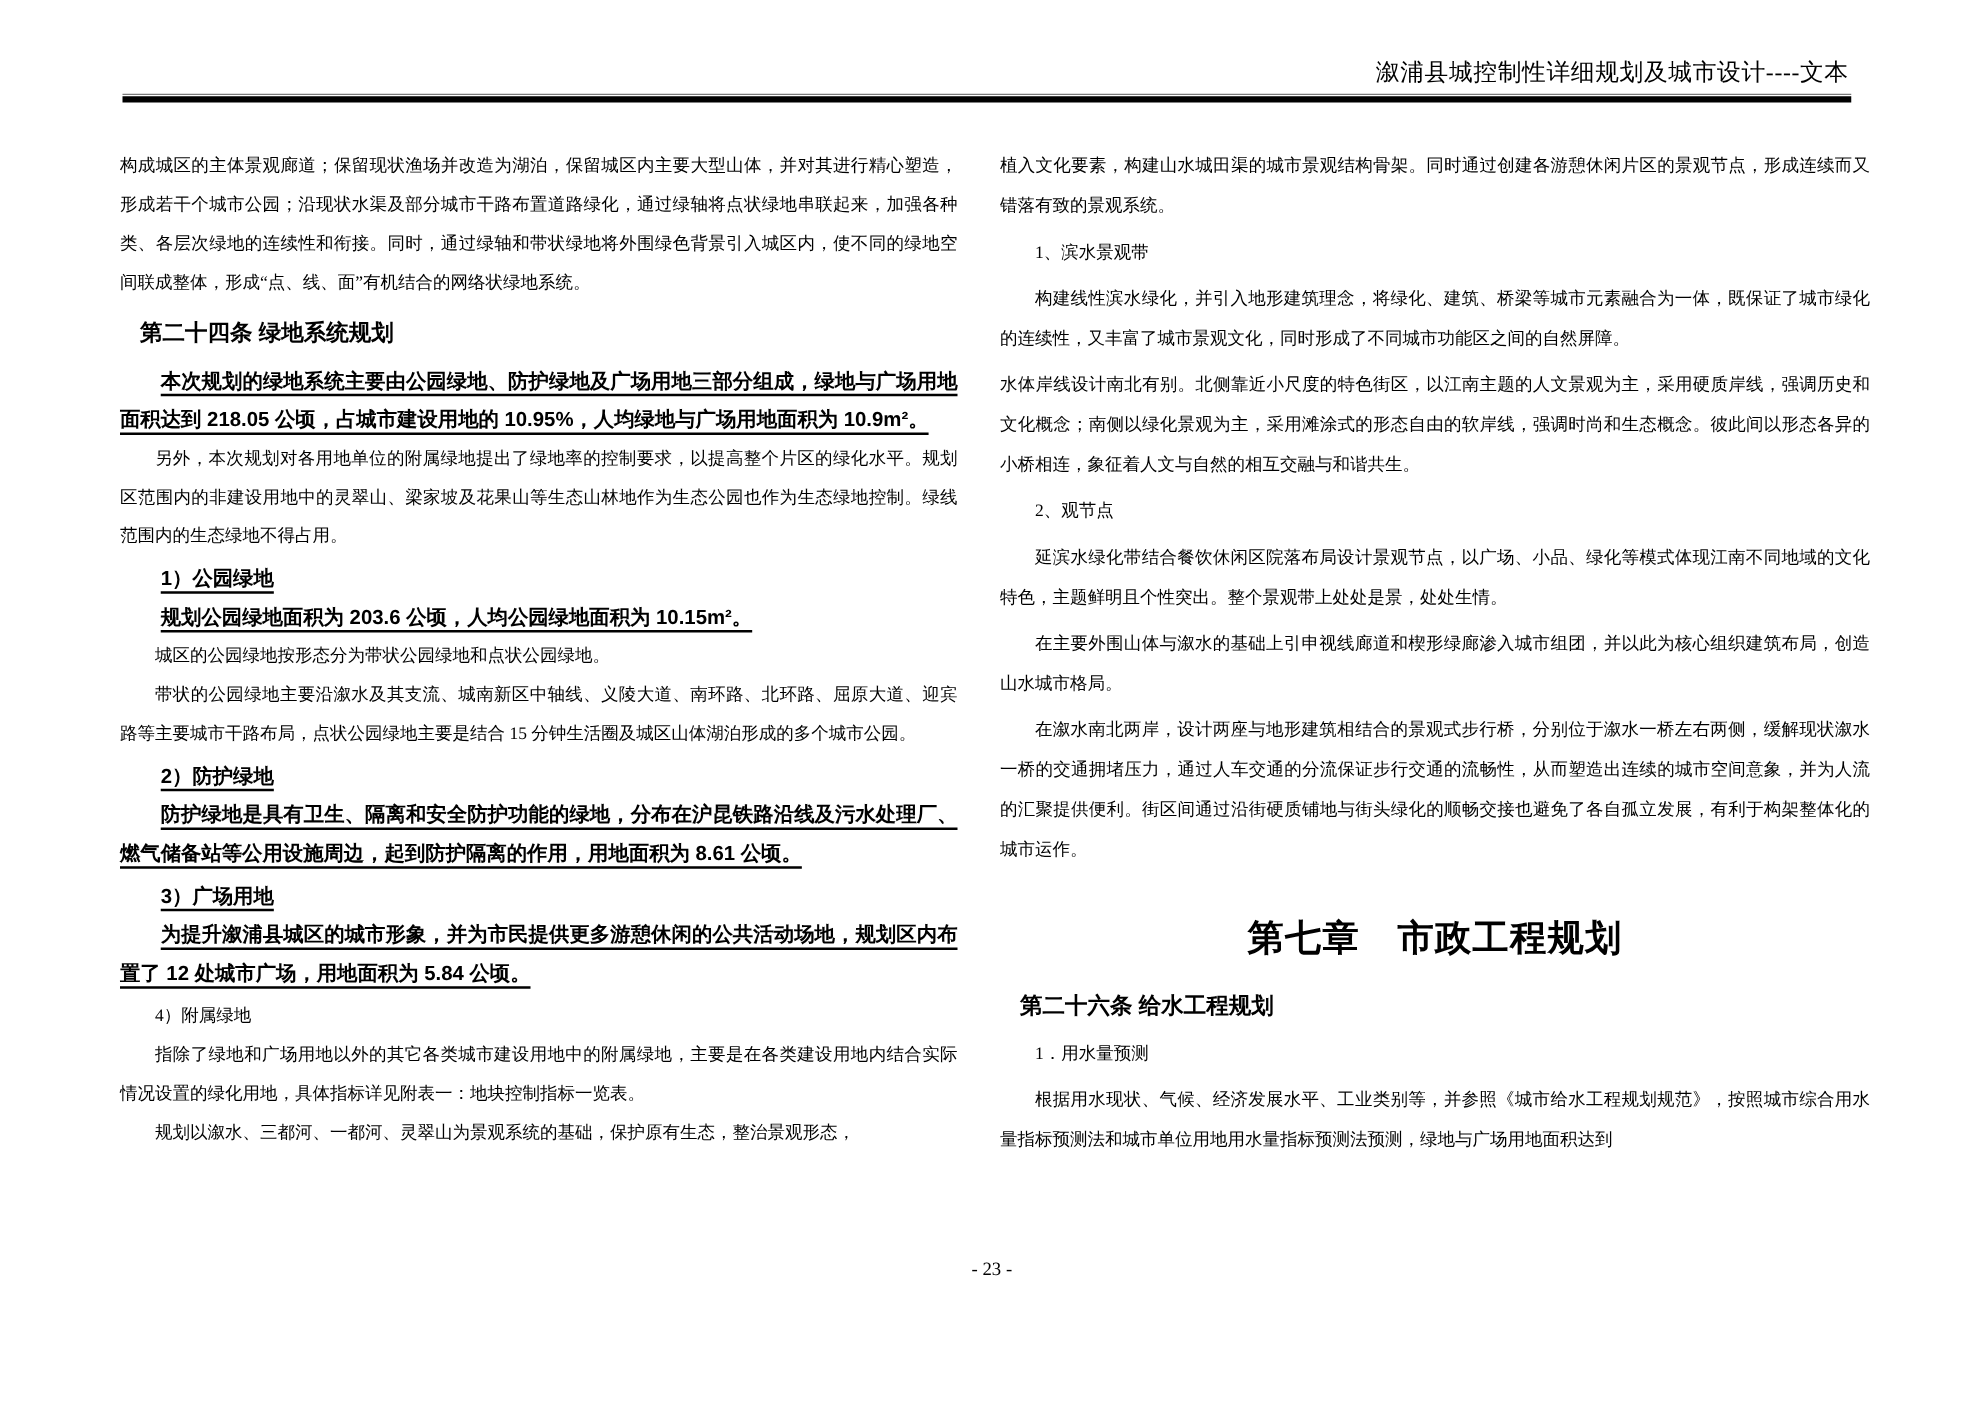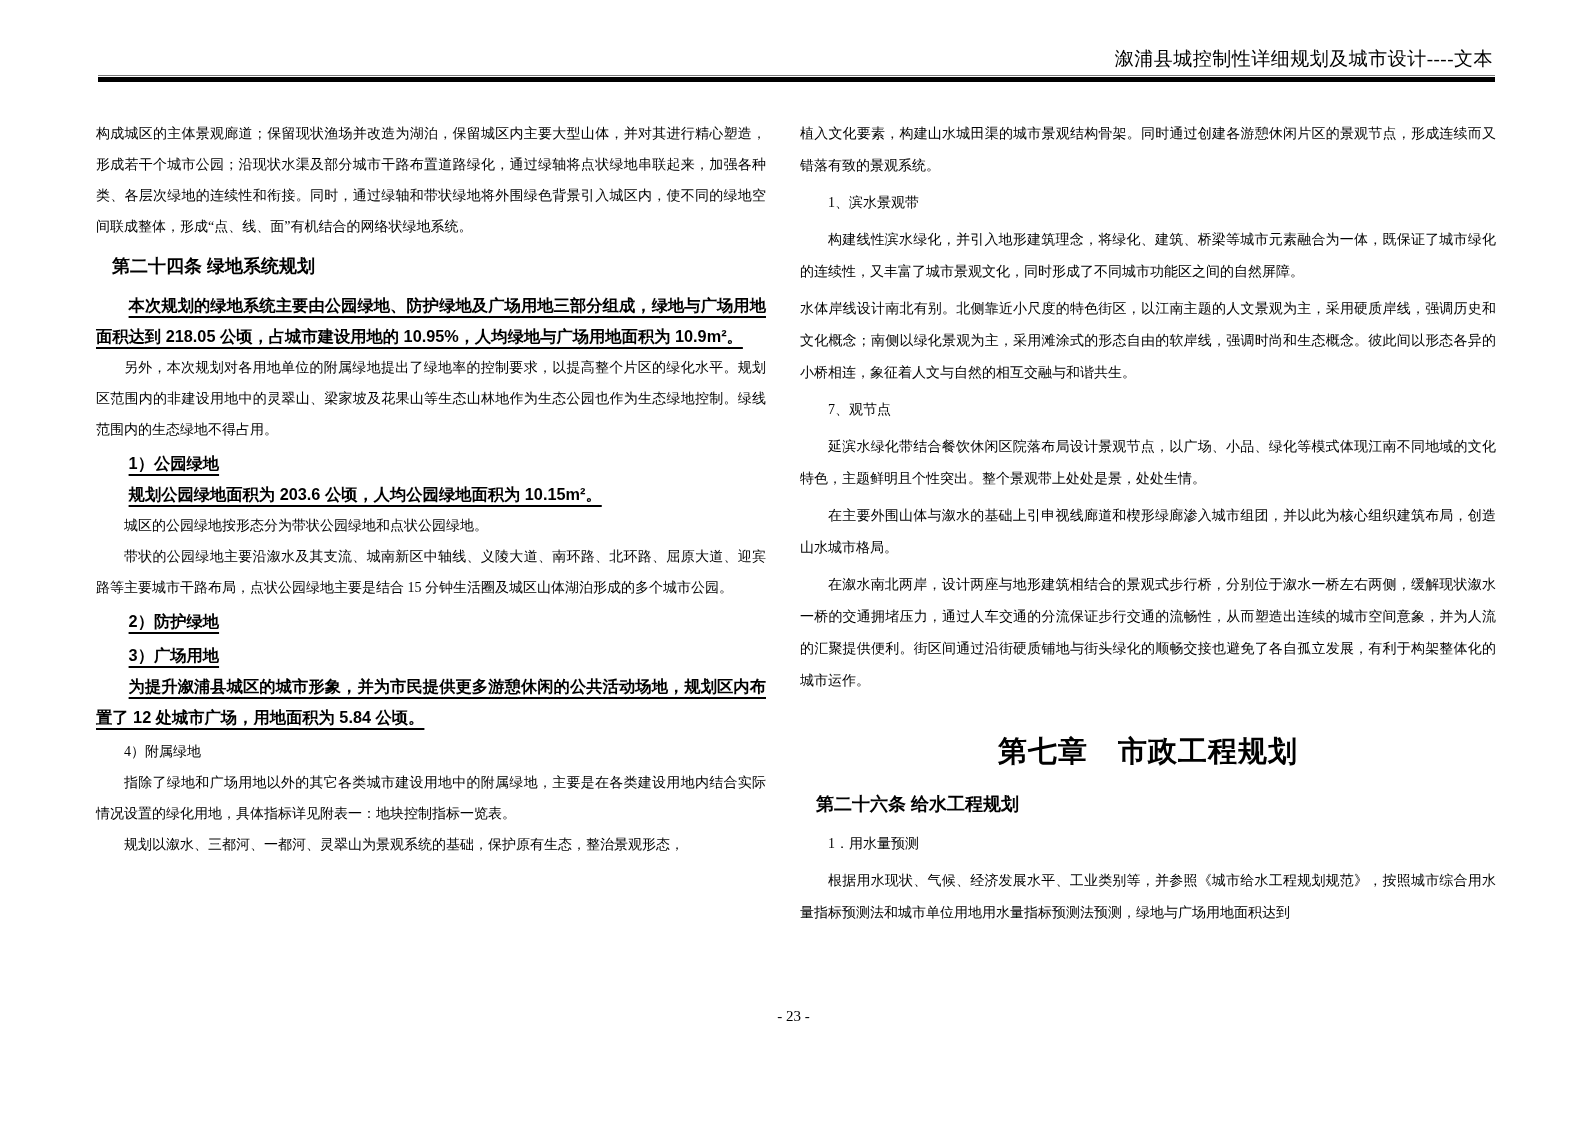--- a/index.html
+++ b/index.html
@@ -6,21 +6,21 @@
   .page {
     position: relative;
     width: 1587px;
     height: 1122px;
     background: #ffffff;
     overflow: hidden;
     color: #000;
     font-family: "Liberation Serif", "DejaVu Serif", serif;
   }
   
-  .header { position: absolute; top: 46px; left: 98px; right: 92px; }
+  .header { position: absolute; top: 46px; left: 98px; right: 106px; }
   .header-title {
     text-align: right;
     font-size: 19px;
     line-height: 26px;
     letter-spacing: 0.5px;
     padding-bottom: 3px;
     padding-right: 2px;
     font-family: "Liberation Serif", "DejaVu Serif", serif;
   }
   .rule-thin  { height: 1px; background: #7a7a7a; }
@@ -102,33 +102,34 @@
     <div class="col col-left">
       <p class="body noind">构成城区的主体景观廊道；保留现状渔场并改造为湖泊，保留城区内主要大型山体，并对其进行精心塑造，形成若干个城市公园；沿现状水渠及部分城市干路布置道路绿化，通过绿轴将点状绿地串联起来，加强各种类、各层次绿地的连续性和衔接。同时，通过绿轴和带状绿地将外围绿色背景引入城区内，使不同的绿地空间联成整体，形成“点、线、面”有机结合的网络状绿地系统。</p>
       <h3 class="art">第二十四条 绿地系统规划</h3>
       <p class="bold-u">本次规划的绿地系统主要由公园绿地、防护绿地及广场用地三部分组成，绿地与广场用地面积达到 218.05 公顷，占城市建设用地的 10.95%，人均绿地与广场用地面积为 10.9m²。</p>
       <p class="body">另外，本次规划对各用地单位的附属绿地提出了绿地率的控制要求，以提高整个片区的绿化水平。规划区范围内的非建设用地中的灵翠山、梁家坡及花果山等生态山林地作为生态公园也作为生态绿地控制。绿线范围内的生态绿地不得占用。</p>
       <p class="bold-u sub">1）公园绿地</p>
       <p class="bold-u">规划公园绿地面积为 203.6 公顷，人均公园绿地面积为 10.15m²。</p>
       <p class="body">城区的公园绿地按形态分为带状公园绿地和点状公园绿地。</p>
       <p class="body">带状的公园绿地主要沿溆水及其支流、城南新区中轴线、义陵大道、南环路、北环路、屈原大道、迎宾路等主要城市干路布局，点状公园绿地主要是结合 15 分钟生活圈及城区山体湖泊形成的多个城市公园。</p>
       <p class="bold-u sub">2）防护绿地</p>
+      <p class="bold-u">防护绿地是具有卫生、隔离和安全防护功能的绿地，分布在沪昆铁路沿线及污水处理厂、燃气储备站等公用设施周边，起到防护隔离的作用，用地面积为 8.61 公顷。</p>
       <p class="bold-u sub">3）广场用地</p>
       <p class="bold-u">为提升溆浦县城区的城市形象，并为市民提供更多游憩休闲的公共活动场地，规划区内布置了 12 处城市广场，用地面积为 5.84 公顷。</p>
       <p class="body sub">4）附属绿地</p>
       <p class="body">指除了绿地和广场用地以外的其它各类城市建设用地中的附属绿地，主要是在各类建设用地内结合实际情况设置的绿化用地，具体指标详见附表一：地块控制指标一览表。</p>
       <p class="body">规划以溆水、三都河、一都河、灵翠山为景观系统的基础，保护原有生态，整治景观形态，</p>
     </div>
 
     <div class="col col-right">
       <p class="body noind">植入文化要素，构建山水城田渠的城市景观结构骨架。同时通过创建各游憩休闲片区的景观节点，形成连续而又错落有致的景观系统。</p>
       <p class="body">1、滨水景观带</p>
       <p class="body">构建线性滨水绿化，并引入地形建筑理念，将绿化、建筑、桥梁等城市元素融合为一体，既保证了城市绿化的连续性，又丰富了城市景观文化，同时形成了不同城市功能区之间的自然屏障。</p>
       <p class="body noind">水体岸线设计南北有别。北侧靠近小尺度的特色街区，以江南主题的人文景观为主，采用硬质岸线，强调历史和文化概念；南侧以绿化景观为主，采用滩涂式的形态自由的软岸线，强调时尚和生态概念。彼此间以形态各异的小桥相连，象征着人文与自然的相互交融与和谐共生。</p>
-      <p class="body">7、观节点</p>
+      <p class="body">2、观节点</p>
       <p class="body">延滨水绿化带结合餐饮休闲区院落布局设计景观节点，以广场、小品、绿化等模式体现江南不同地域的文化特色，主题鲜明且个性突出。整个景观带上处处是景，处处生情。</p>
       <p class="body">在主要外围山体与溆水的基础上引申视线廊道和楔形绿廊渗入城市组团，并以此为核心组织建筑布局，创造山水城市格局。</p>
       <p class="body">在溆水南北两岸，设计两座与地形建筑相结合的景观式步行桥，分别位于溆水一桥左右两侧，缓解现状溆水一桥的交通拥堵压力，通过人车交通的分流保证步行交通的流畅性，从而塑造出连续的城市空间意象，并为人流的汇聚提供便利。街区间通过沿街硬质铺地与街头绿化的顺畅交接也避免了各自孤立发展，有利于构架整体化的城市运作。</p>
       <h2 class="chapter">第七章　市政工程规划</h2>
       <h3 class="art">第二十六条 给水工程规划</h3>
       <p class="body">1．用水量预测</p>
       <p class="body">根据用水现状、气候、经济发展水平、工业类别等，并参照《城市给水工程规划规范》，按照城市综合用水量指标预测法和城市单位用地用水量指标预测法预测，绿地与广场用地面积达到</p>
     </div>
 
   </div>

